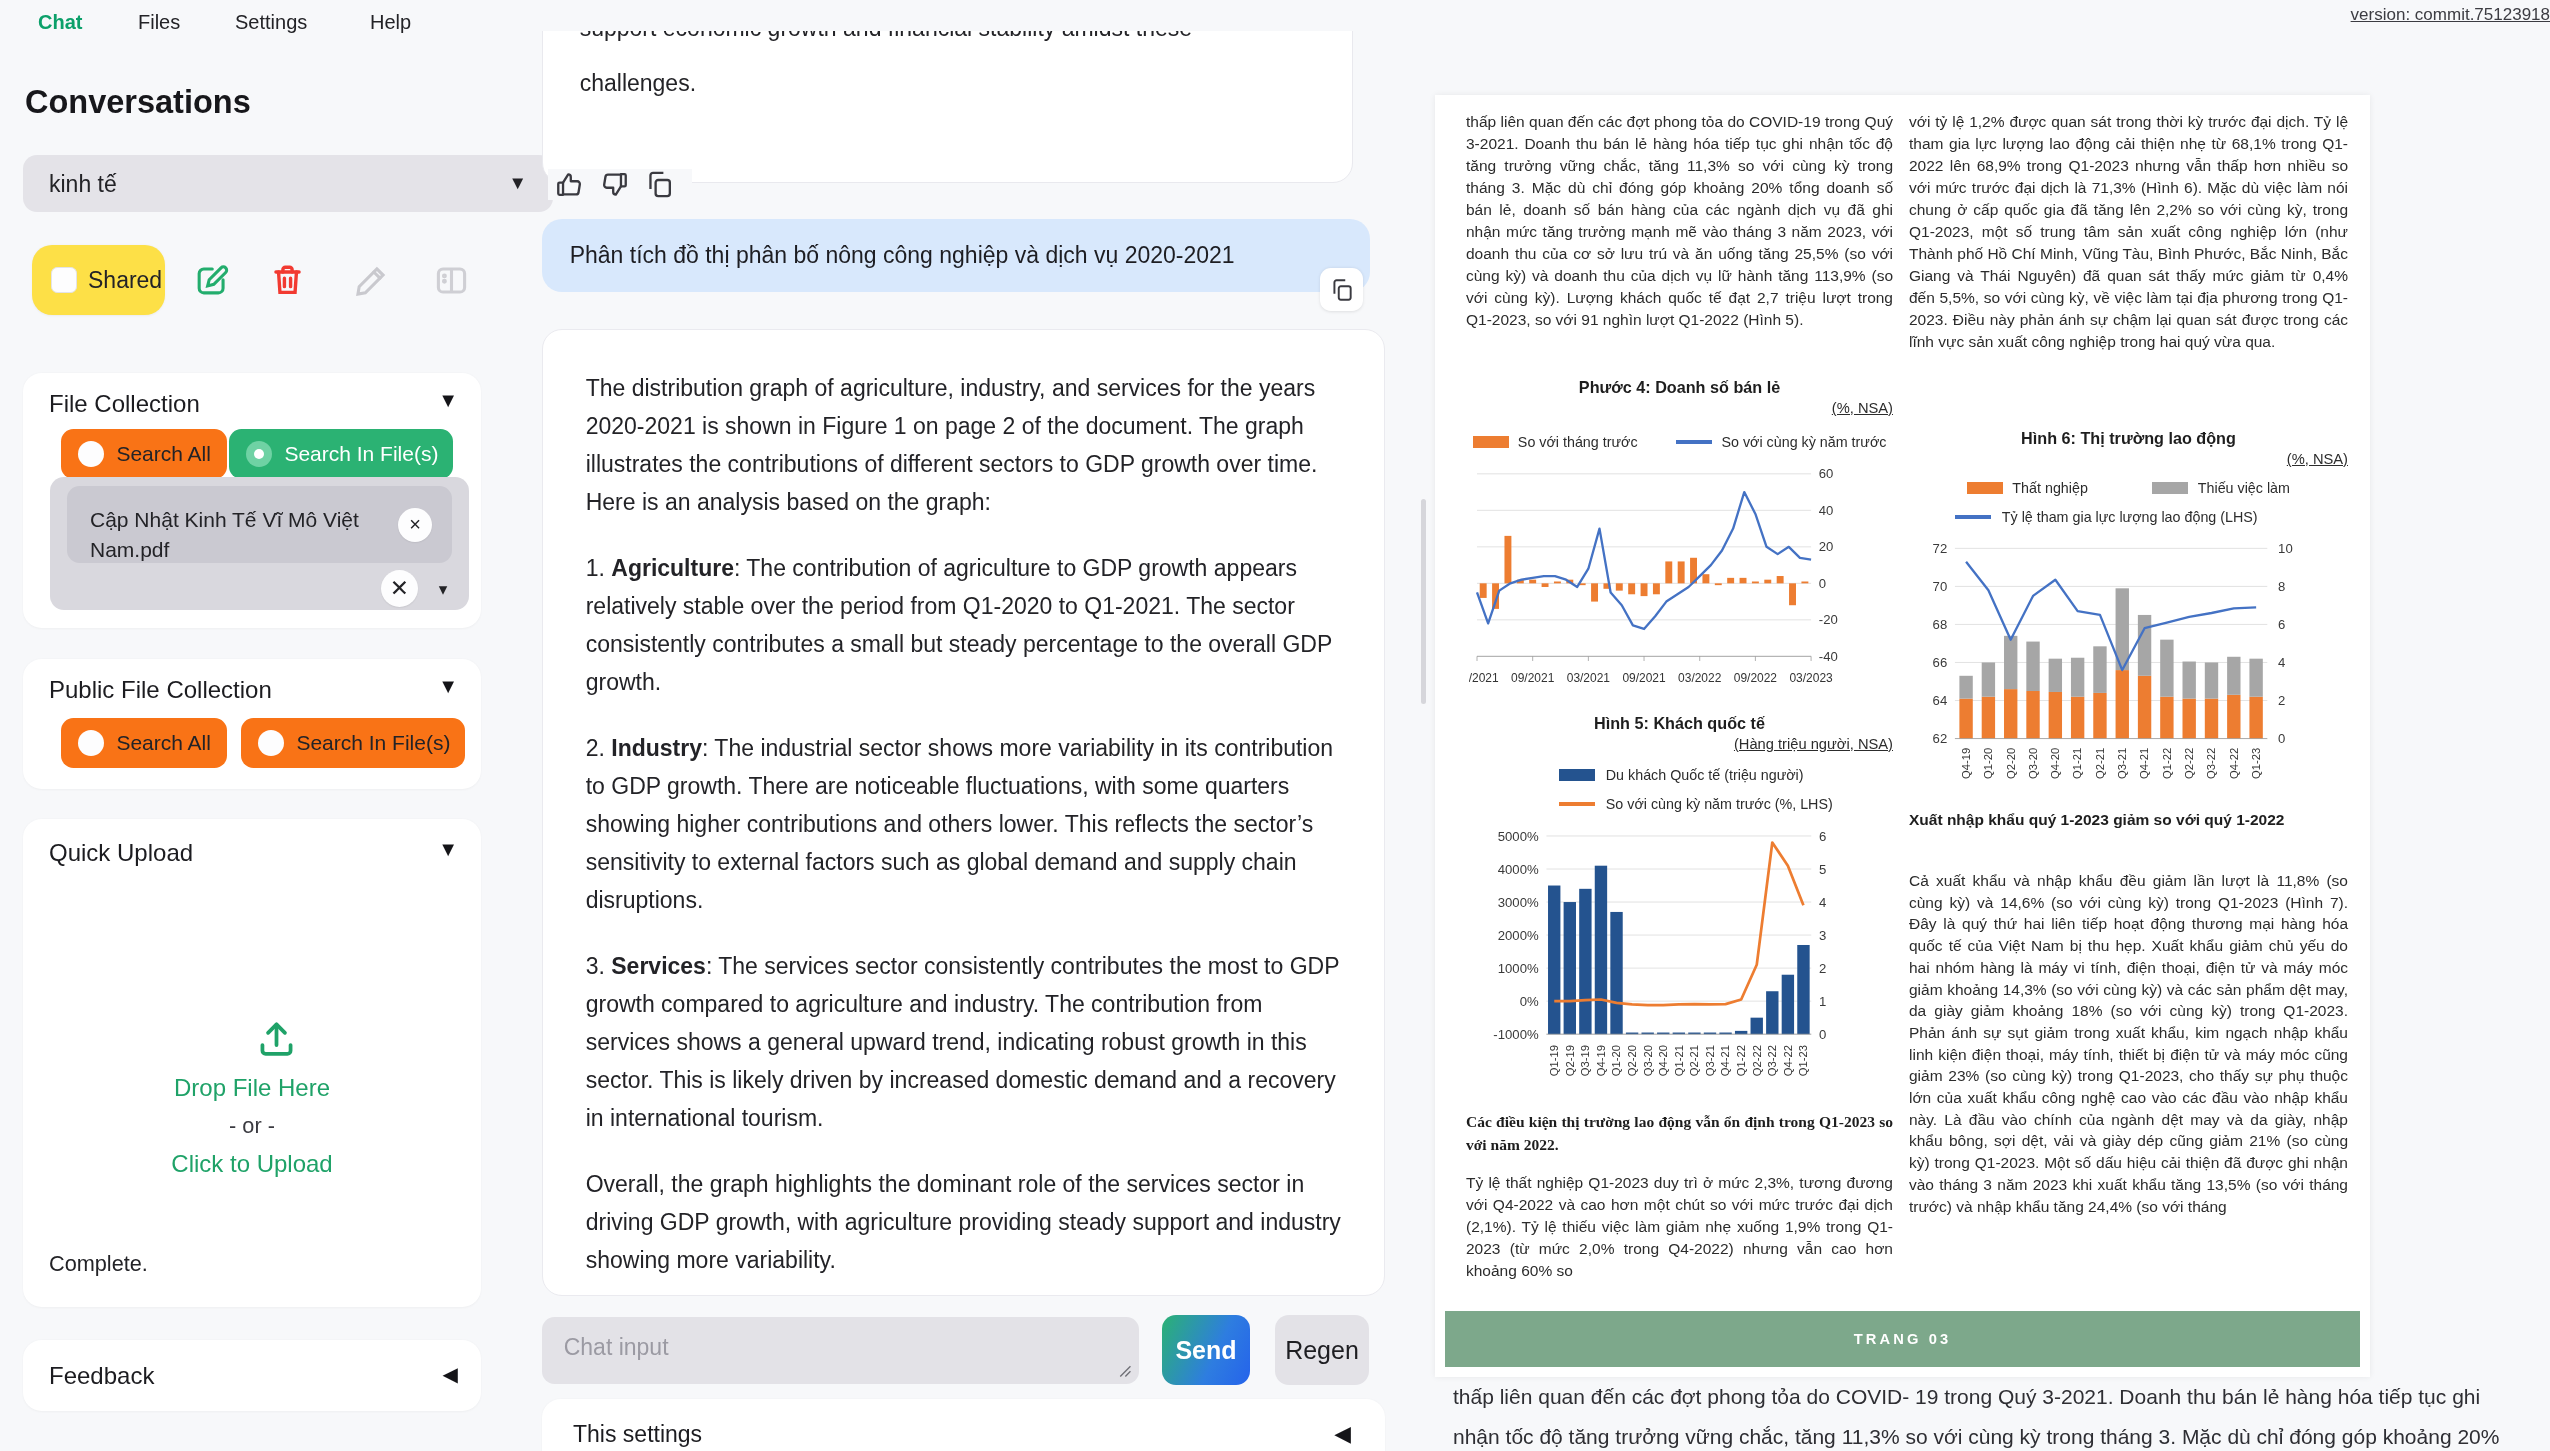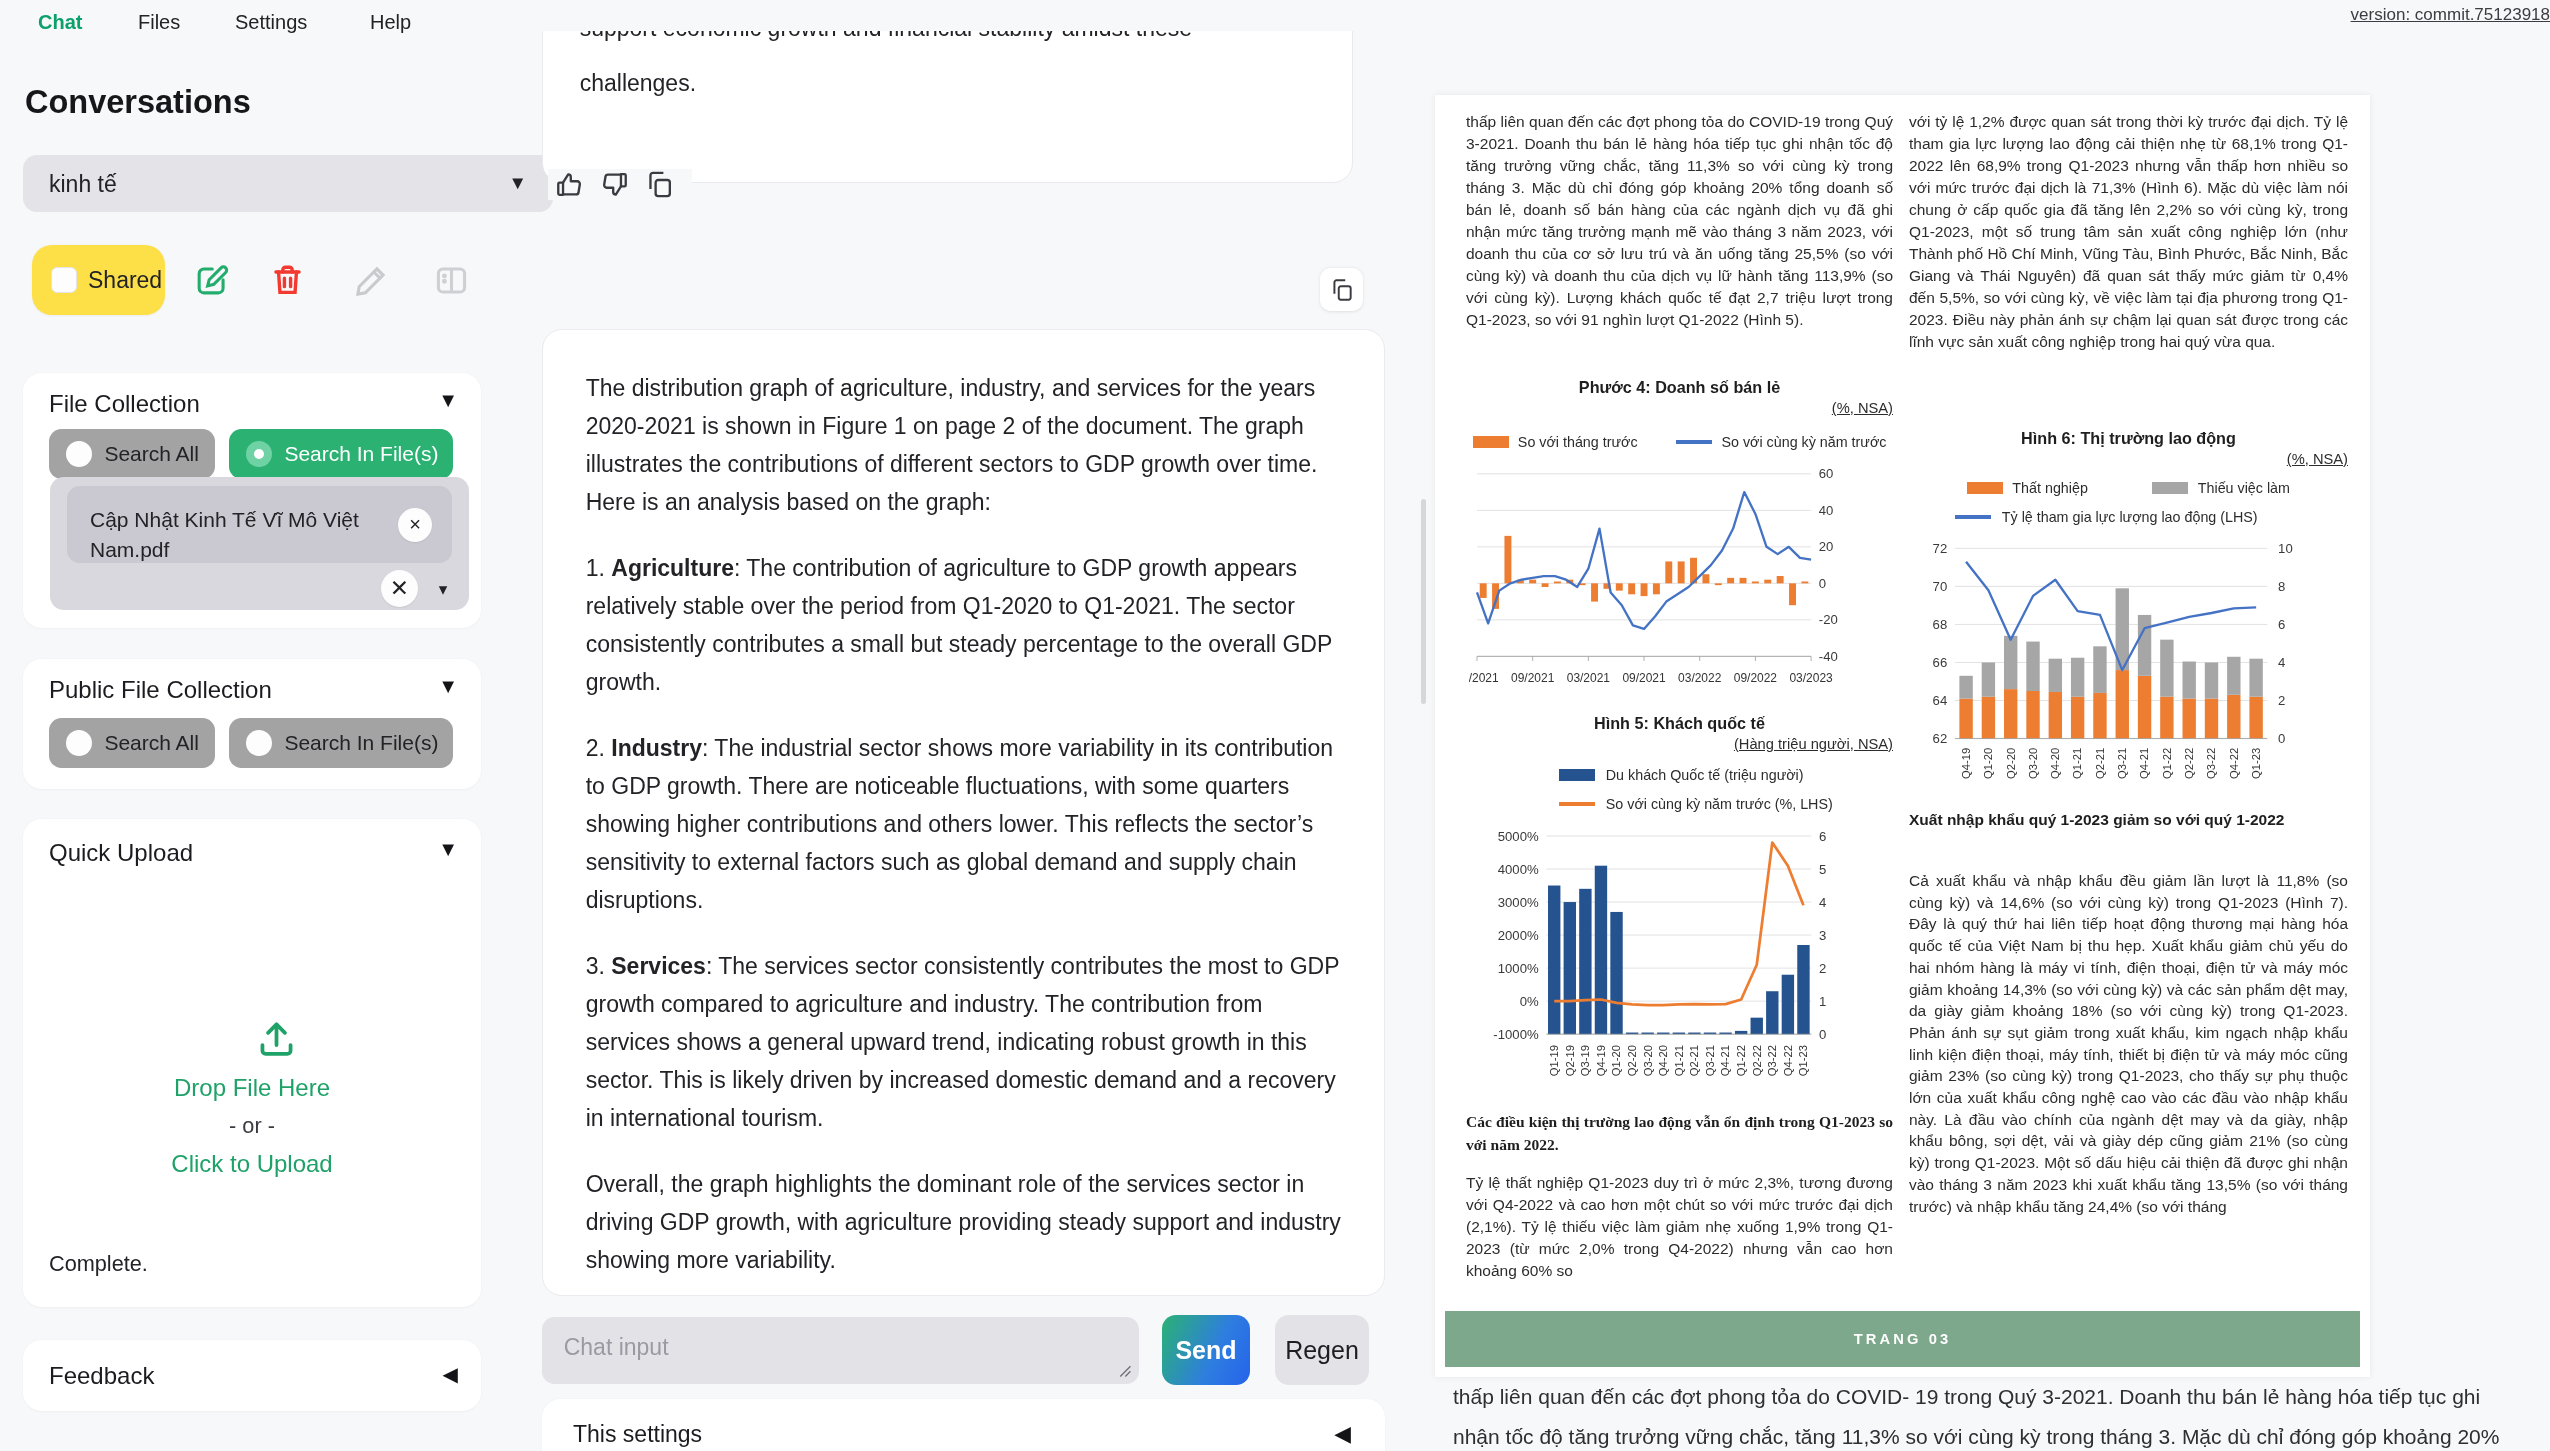--- a/index.html
+++ b/index.html
@@ -21,21 +21,21 @@
   .shared-box { position:absolute; left:32px; top:245px; width:133px; height:70px; background:#fde047; border-radius:20px; box-shadow:0 0.8px 2.3px rgba(0,0,0,.05); }
   .shared-box .cb { position:absolute; left:18.6px; top:21.7px; width:26px; height:26px; border:1.5px solid #e3e3e8; border-radius:6.2px; background:#fdfdfe; }
   .shared-box .lbl { position:absolute; left:56px; top:21.7px; font-size:23px; color:#232327; }
   .icon-btn { position:absolute; width:37px; height:37px; cursor:pointer; }
   .icon-btn svg { width:100%; height:100%; }
 
   .card { position:absolute; left:23px; width:458px; background:#fff; border-radius:18.6px; box-shadow:0 0.8px 2.3px rgba(0,0,0,.04); }
   .card-head { position:absolute; left:26px; font-size:24px; color:#1c1c20; }
   .card-caret { position:absolute; right:23px; font-size:20px; color:#141418; cursor:pointer; }
   .pill { position:absolute; height:50px; border-radius:12.4px; font-size:21px; display:flex; align-items:center; cursor:pointer; }
-  .pill.gray { background:#a3a3a3; color:#232327; }
+  .pill.gray { background:#f97316; color:#232327;margin-left:12px; }
   .pill.green { background:#2bb273; color:#fff; }
   .radio { width:26px; height:26px; border-radius:50%; background:#fdfdfe; margin:0 12.4px 0 17px; flex:none; }
   .pill.green .radio { background:#6fd2a4; position:relative; }
   .pill.green .radio::after { content:""; position:absolute; left:7.7px; top:7.7px; width:10.8px; height:10.8px; border-radius:50%; background:#fff; }
 
   .filebox { position:absolute; left:50px; top:477px; width:419px; height:197px; background:#d9d8de; border-radius:14px; }
   .filechip { position:absolute; left:17px; top:9.3px; width:385px; height:103px; background:#cac9d1; border-radius:12.4px; }
   .filechip .nm { position:absolute; left:23px; top:18.6px; width:294px; font-size:21px; line-height:30px; color:#232327; }
   .chip-x { position:absolute; right:20px; top:34px; width:34px; height:34px; border-radius:50%; background:#fdfdfe; color:#232327; font-size:20px; text-align:center; line-height:32.5px; cursor:pointer; box-shadow:0 0.8px 1.5px rgba(0,0,0,.08); }
   .clear-x { position:absolute; right:51px; top:133px; width:37px; height:37px; border-radius:50%; background:#fdfdfe; color:#232327; font-size:23px; text-align:center; line-height:36px; cursor:pointer; box-shadow:0 0.8px 1.5px rgba(0,0,0,.08); }
@@ -218,20 +218,23 @@
           </svg>
       </span>
       <span class="ic">
         <svg viewBox="0 0 24 24" fill="none" stroke="currentColor" stroke-width="1.8">
             <rect x="9" y="8.5" width="11" height="12.5" rx="2"></rect>
             <path d="M5 15.5V5a2 2 0 0 1 2-2h8"></path>
           </svg>
       </span>
     </div>
 
+    <div class="bubble-user">
+      <span class="t">Phân tích đồ thị phân bố nông công nghiệp và dịch vụ 2020-2021</span>
+    </div>
     <span class="user-copy">
       <svg viewBox="0 0 24 24" fill="none" stroke="currentColor" stroke-width="1.8">
           <rect x="9" y="8.5" width="11" height="12.5" rx="2"></rect>
           <path d="M5 15.5V5a2 2 0 0 1 2-2h8"></path>
         </svg>
     </span>
 
     <div class="bubble-ai">
       <div class="inner">
         <p>The distribution graph of agriculture, industry, and services for the years 2020-2021 is shown in Figure 1 on page 2 of the document. The graph illustrates the contributions of different sectors to GDP growth over time. Here is an analysis based on the graph:</p>

